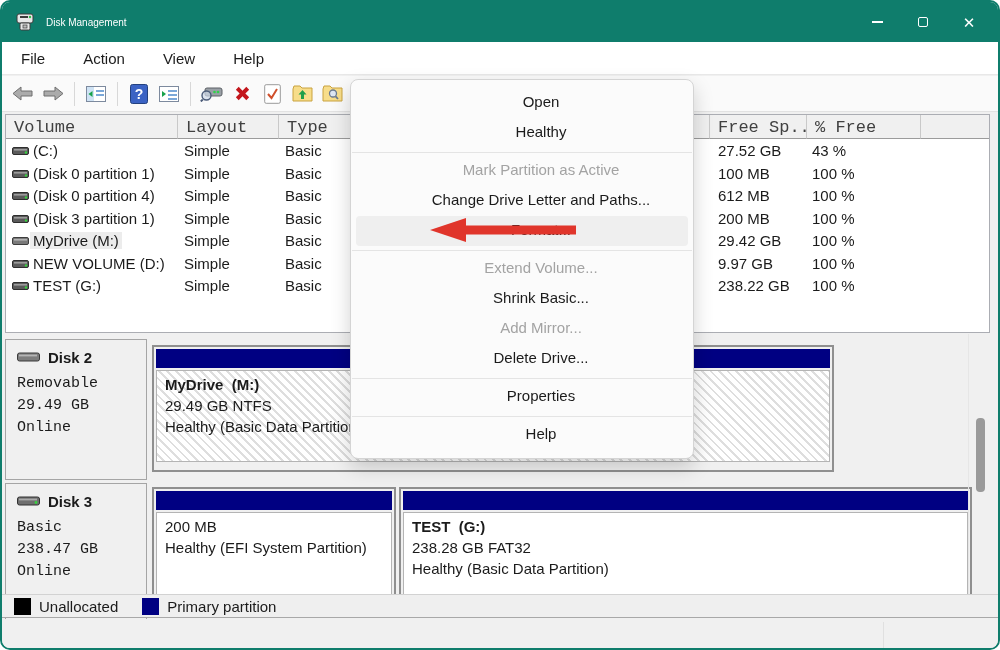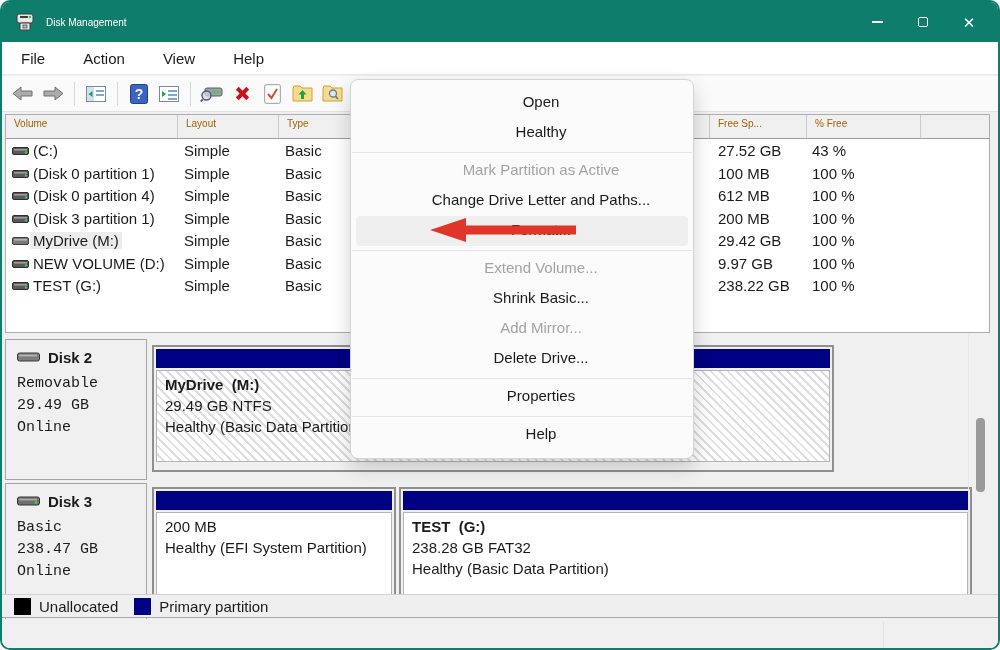--- a/index.html
+++ b/index.html
@@ -26,21 +26,21 @@
   
   .toolbar { position:absolute; left:0; top:74px; width:100%; height:36px;
     background:#fafafa; border-bottom:1px solid #e2e2e2; display:flex; align-items:center; padding-left:6px; }
   .tbtn { width:28px; height:28px; display:flex; align-items:center; justify-content:center; margin:0 1px; }
   .tsep { width:1px; height:24px; background:#d8d8d8; margin:0 6px; }
   
   .volpane { position:absolute; left:3px; top:112px; width:985px; height:219px;
     background:#fff; border:1px solid #abadb3; }
   .vhead { position:absolute; top:0; left:0; height:24px; background:#f0f0f0;
     border-right:1px solid #c9c9c9; border-bottom:1px solid #9b9b9b;
-    padding:3px 0 0 8px; font-size:10px; color:#a16207; white-space:nowrap; overflow:hidden; }
+    padding:3px 0 0 8px; font-size:17px; color:#404040; white-space:nowrap; overflow:hidden;font-family:Liberation Mono, monospace; }
   .vrow { position:absolute; left:0; width:100%; height:22.5px; white-space:nowrap; }
   .vrow span { position:absolute; top:2px; }
   .c-name { left:27px; } .c-layout { left:178px; } .c-type { left:279px; }
   .c-free { left:712px; } .c-pct { left:806px; }
   .c-name.sel { background:#ececec; padding:0 3px; margin-left:-3px; }
   .vicon { position:absolute; left:6px; top:6px; }
   
   .ctxmenu { position:absolute; left:348px; top:77px; width:344px; z-index:50;
     background:#fbfbfb; border:1px solid #d4d4d4; border-radius:8px;
     box-shadow:0 8px 20px rgba(0,0,0,.18); padding:8px 0; }
@@ -62,21 +62,21 @@
   .ptitle { font-weight:bold; line-height:21px; white-space:pre; }
   .pline { line-height:21px; white-space:nowrap; }
   
   .sbtrack { position:absolute; left:966px; top:332px; width:1px; height:260px; background:#e6e6e6; }
   .sbthumb { position:absolute; left:974px; top:416px; width:9px; height:74px; background:#9a9a9a; border-radius:4px; }
   
   .legend { position:absolute; left:0; top:592px; width:100%; height:24px; z-index:40;
     background:#efefef; border-top:1px solid #d2d2d2; border-bottom:1px solid #a8a8a8;
     display:flex; align-items:center; padding-left:12px; gap:8px; }
   .sq { width:17px; height:17px; display:inline-block; }
-  .legend .lbl { margin-right:8px; }
+  .legend .lbl { margin-right:16px; }
   .statusbar { position:absolute; left:0; top:617px; width:100%; height:31px; background:#f0f0f0; }
   .statusdiv { position:absolute; left:881px; top:3px; width:1px; height:26px; background:#e0e0e0; }
 </style>
 </head>
 <body>
 
 <div id="window">
 
   <div class="titlebar">
     <span class="appicon">

